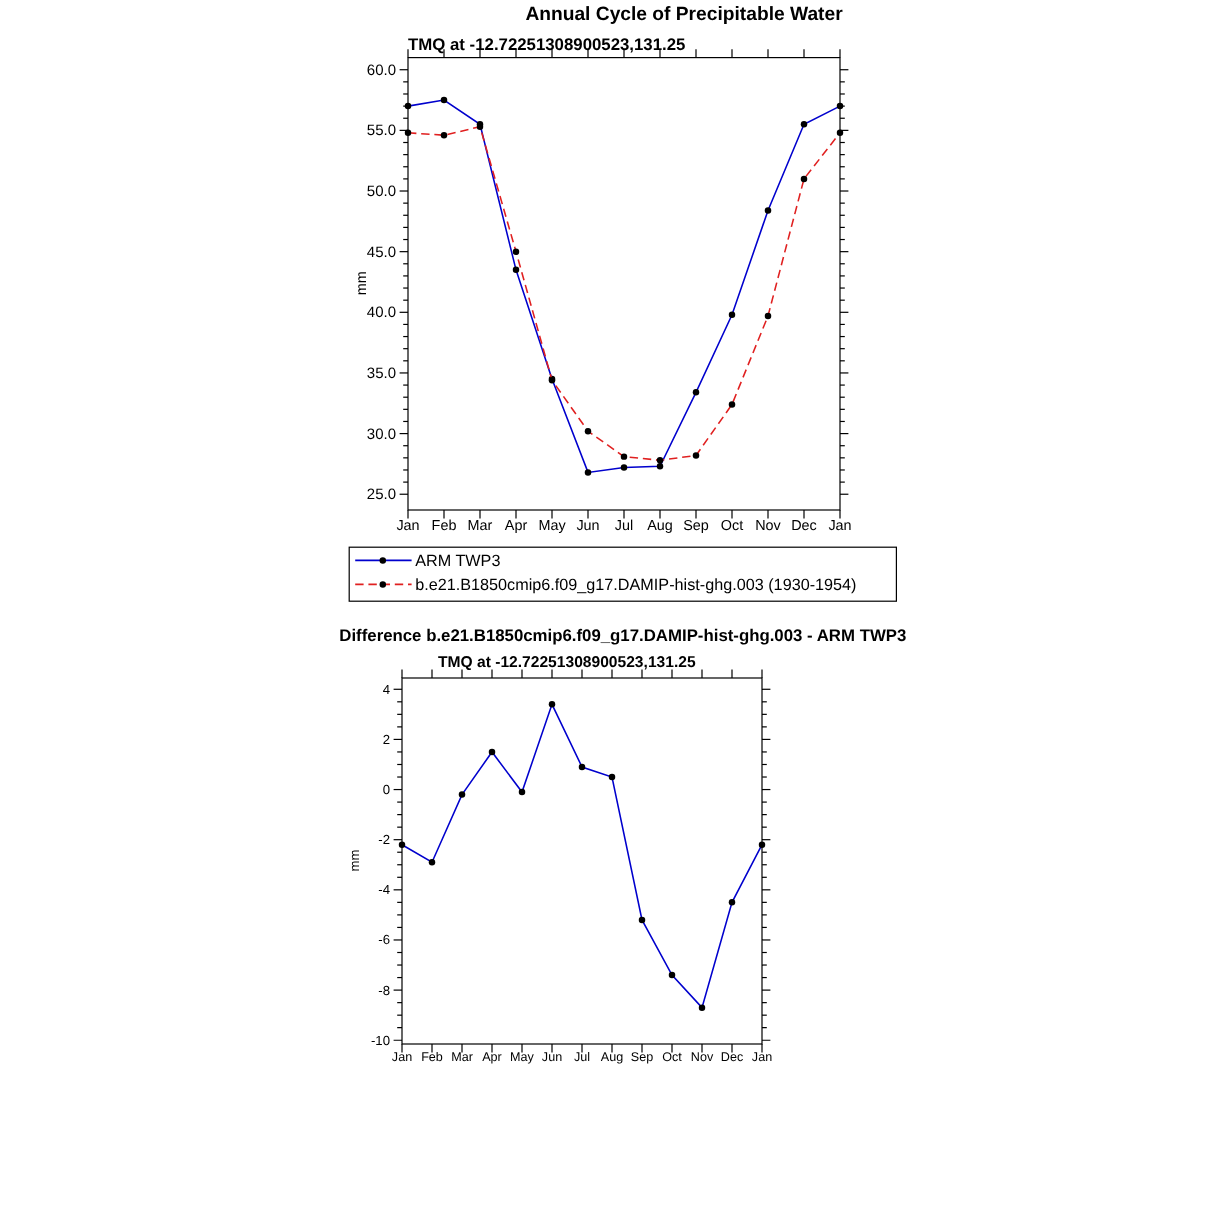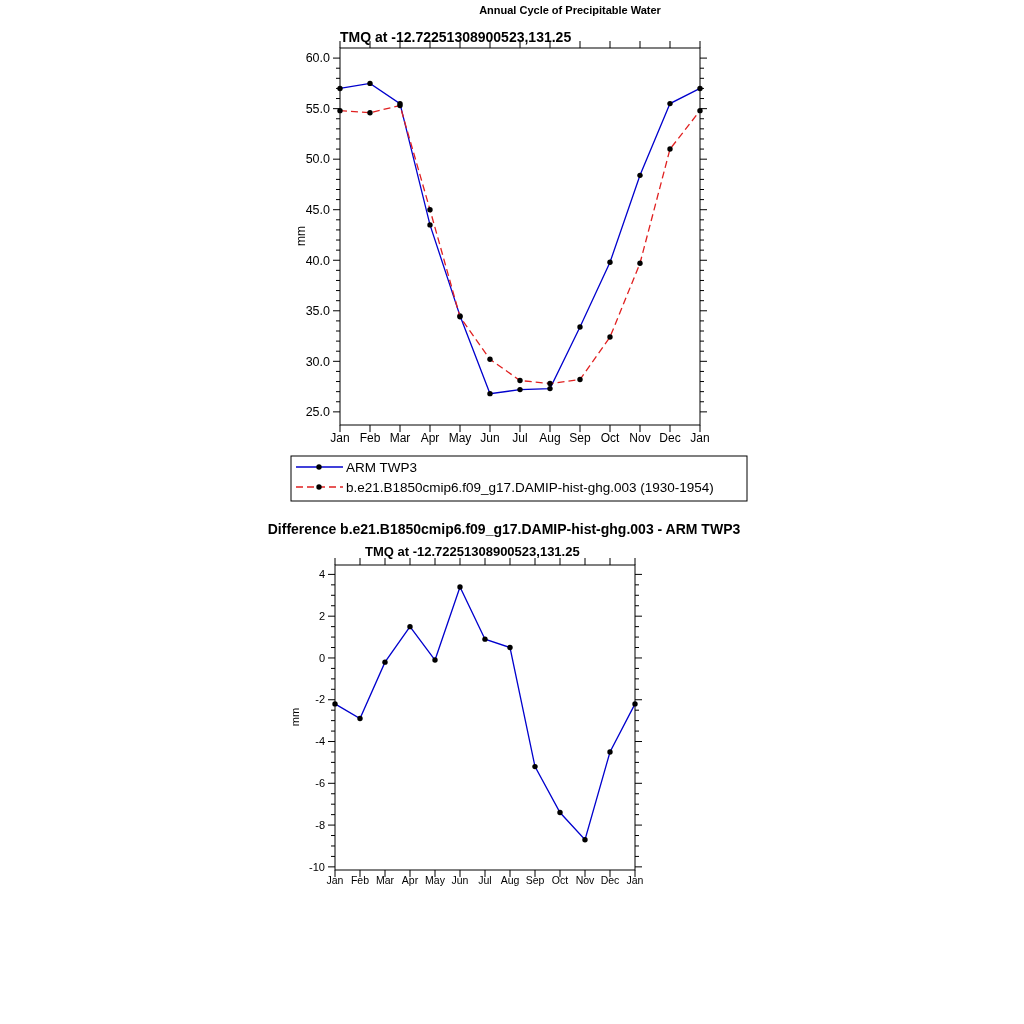--- a/index.html
+++ b/index.html
@@ -14,23 +14,23 @@
   }
   .chart-svg { position: absolute; left: 0; top: 0; }
   .chart-svg text { font-family: "Liberation Sans", sans-serif; fill: #000; stroke: none; }
   .title {
     position: absolute;
     transform: translateX(-50%);
     font-weight: bold;
     white-space: nowrap;
   }
   .subtitle { position: absolute; white-space: nowrap; font-weight: bold; }
-  #t1 { left: 570px; top: 4px;  font-size: 11px; }
+  #t1 { left: 570px; top: 4px;  font-size: 16px; }
   #s1 { left: 340px; top: 29px; font-size: 14px; }
-  #t2 { left: 504px; top: 521px; font-size: 14px; text-align: center; }
+  #t2 { left: 519px; top: 521px; font-size: 14px; text-align: center; }
   #s2 { left: 365px; top: 544px; font-size: 13px; }
 </style>
 </head>
 <body>
 
 <div class="page">
   <svg class="chart-svg" id="plot-svg" width="1024" height="1024">
       <g>
         <rect x="340" y="48" width="360" height="377" fill="none" stroke="#000" stroke-width="1"></rect>
         <g stroke="#000" stroke-width="1">

